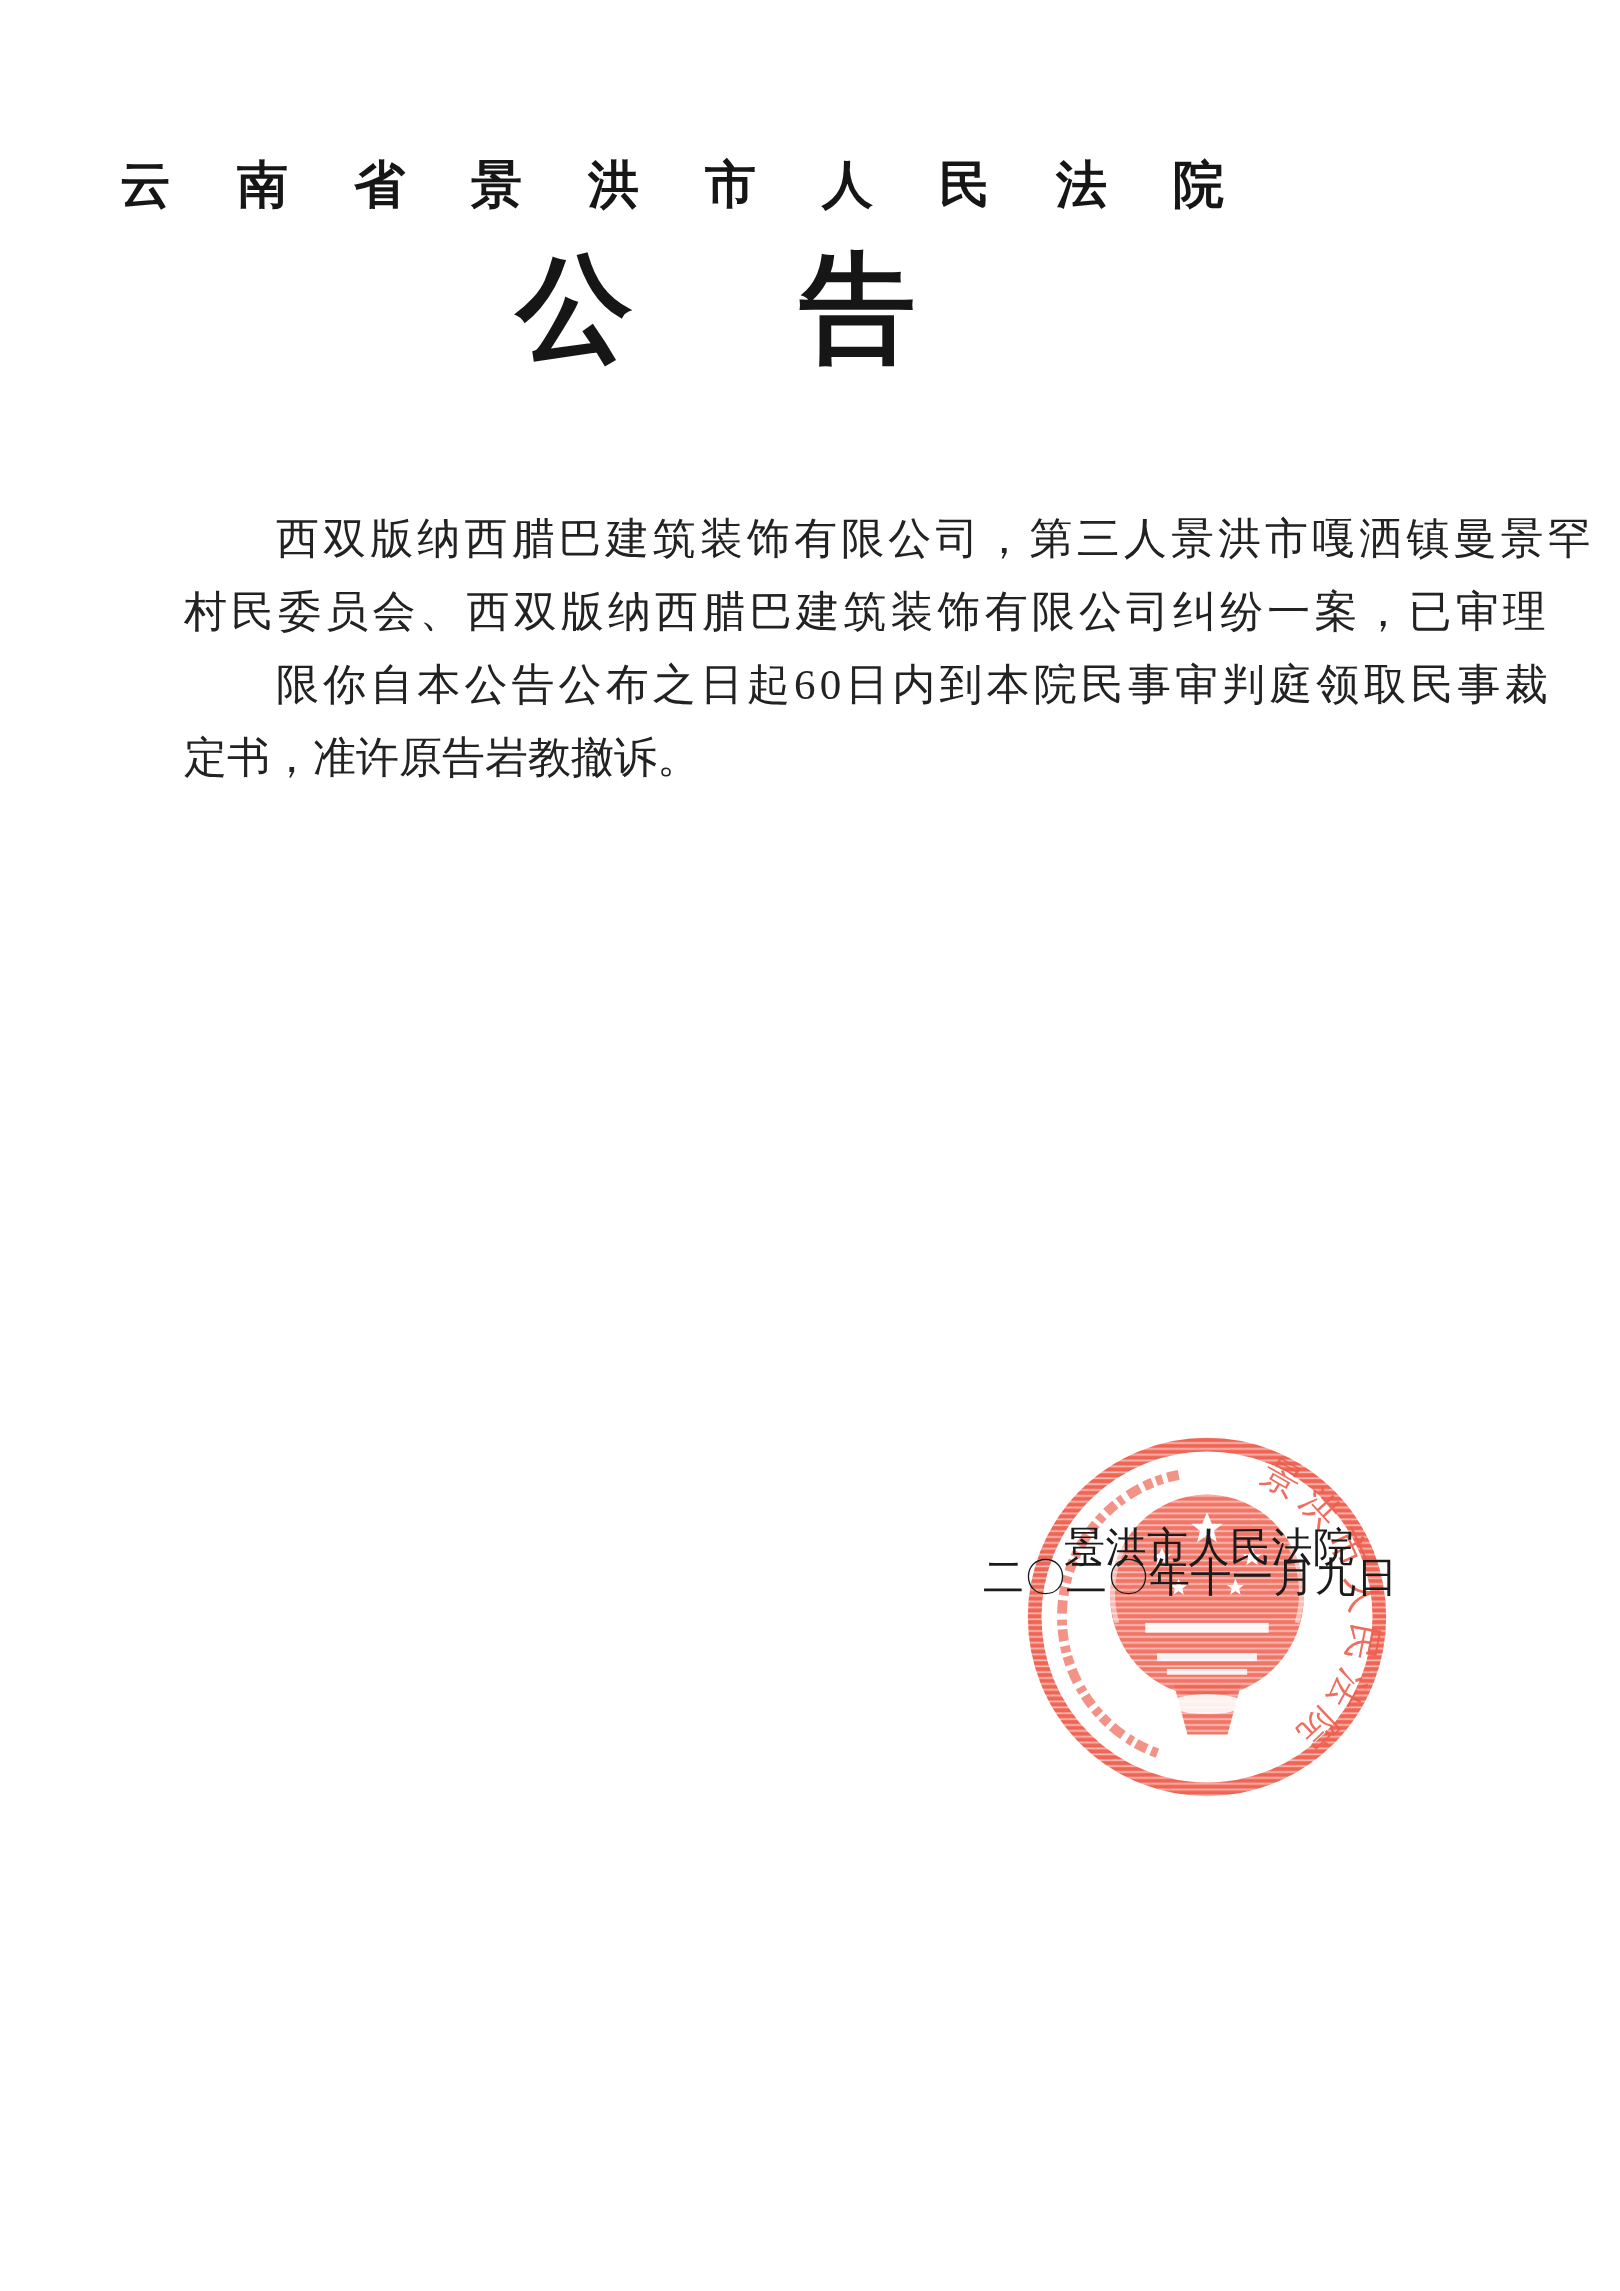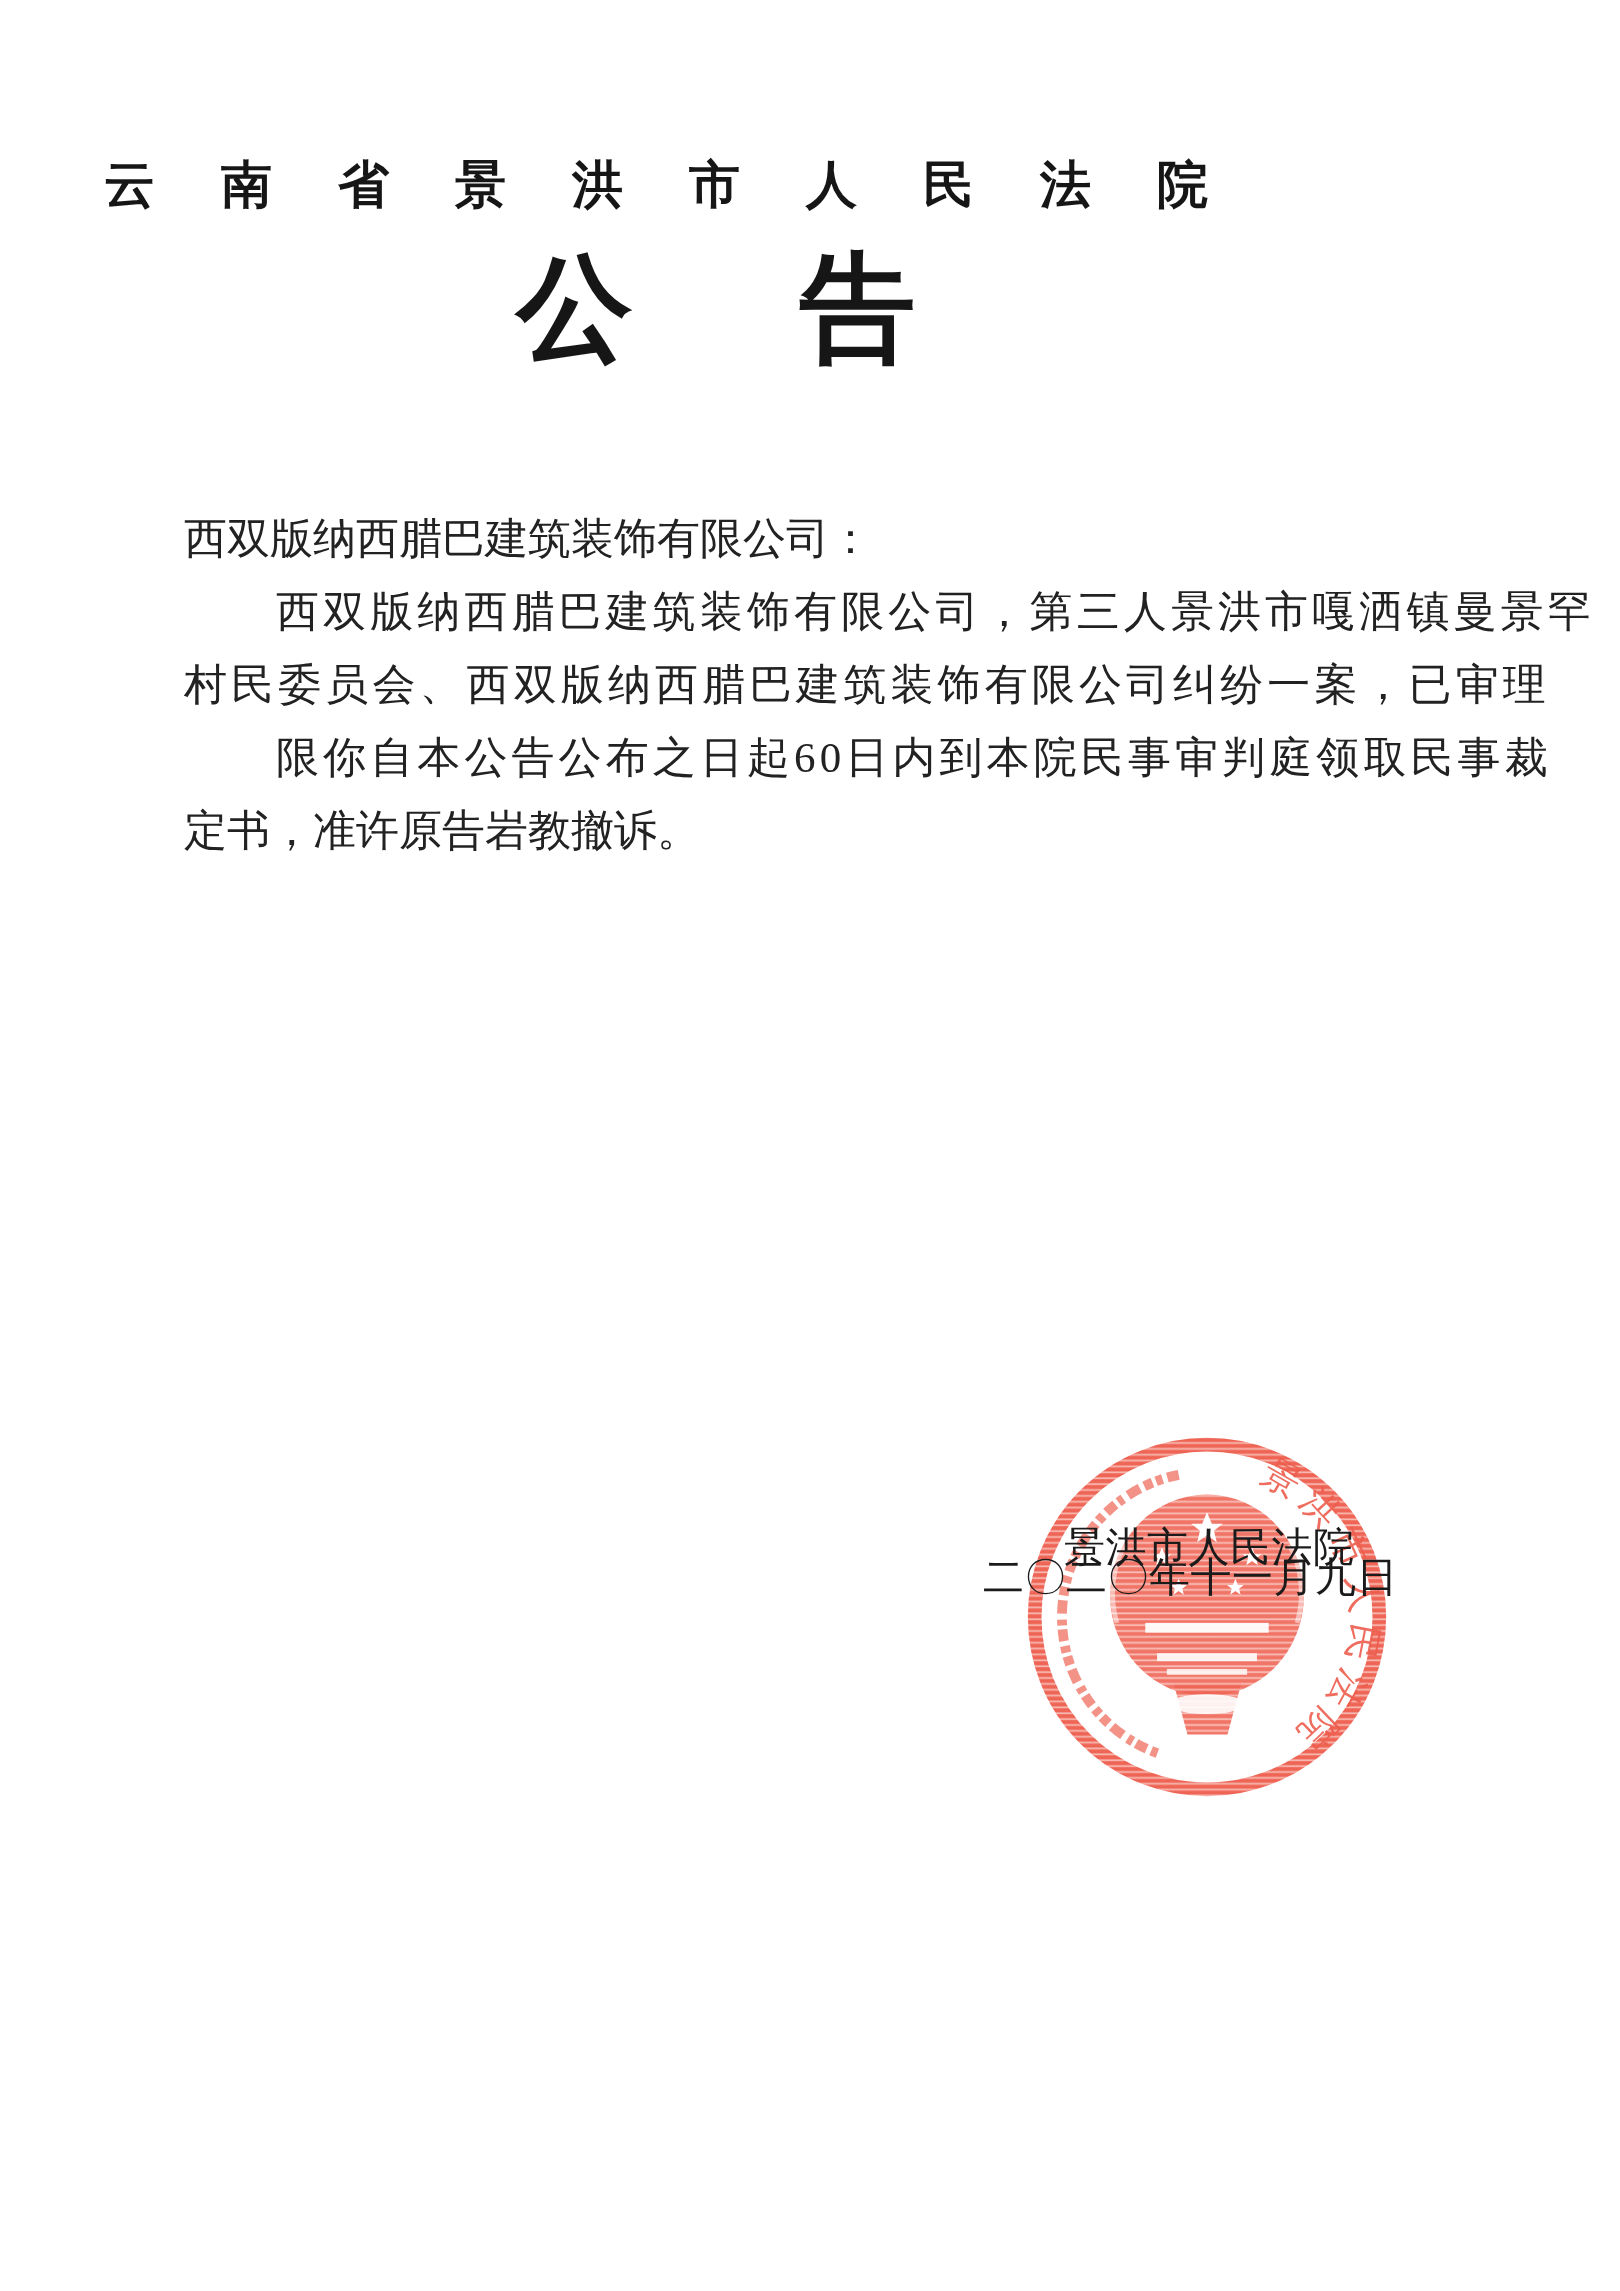--- a/index.html
+++ b/index.html
@@ -5,21 +5,21 @@
   html,body{margin:0;padding:0;background:#ffffff;}
   .page{
     position:relative;
     width:1620px;height:2292px;
     background:#ffffff;
     overflow:hidden;
     font-family:"Liberation Serif","DejaVu Serif",serif;
     color:#1c1c1c;
   }
   .court-title{
-    position:absolute;top:147px;left:0;width:1312px;
+    position:absolute;top:147px;left:16px;width:1312px;
     text-align:center;
     font-size:51px;font-weight:700;line-height:1.5;
     letter-spacing:66px;text-indent:66px;
     color:#161616;
     white-space:nowrap;
   }
   .notice-title{
     position:absolute;top:237px;left:0;width:1432px;
     text-align:center;
     font-size:116px;font-weight:700;line-height:1.25;
@@ -53,21 +53,20 @@
 </head>
 <body>
 
 <div class="page">
 
   <div class="court-title">云南省景洪市人民法院</div>
 
   <div class="notice-title">公告</div>
 
   <div class="body-text">
-    <div class="line">西双版纳西腊巴建筑装饰有限公司：</div>
     <div class="line just indent">西双版纳西腊巴建筑装饰有限公司，第三人景洪市嘎洒镇曼景罕</div>
     <div class="line just">村民委员会、西双版纳西腊巴建筑装饰有限公司纠纷一案，已审理</div>
     <div class="line just indent">限你自本公告公布之日起60日内到本院民事审判庭领取民事裁</div>
     <div class="line">定书，准许原告岩教撤诉。</div>
   </div>
 
   <svg class="seal" viewBox="0 0 384 388" xmlns="http://www.w3.org/2000/svg" aria-hidden="true">
     <defs>
       <pattern id="scan" width="6" height="6" patternUnits="userSpaceOnUse">
         <rect width="6" height="6" fill="#ee5a49"></rect>

